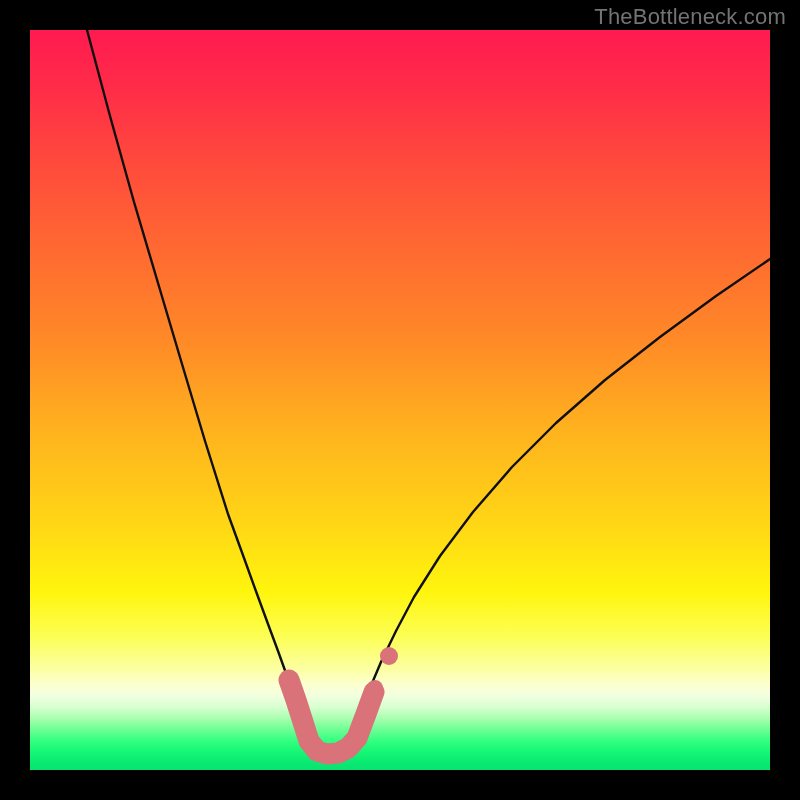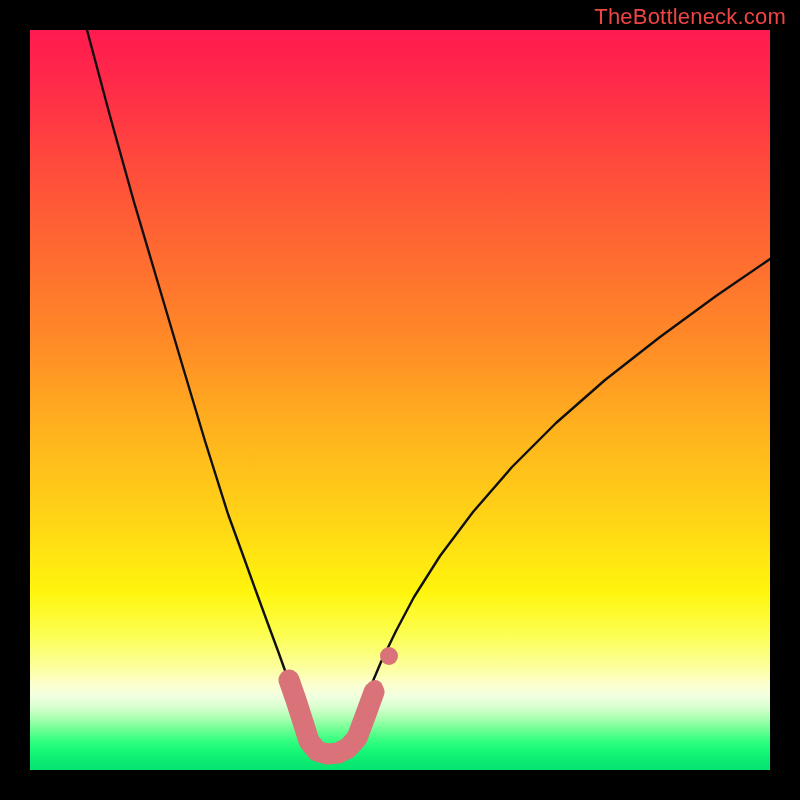--- a/index.html
+++ b/index.html
@@ -14,21 +14,21 @@
   .frame {
     position: relative;
     width: 800px;
     height: 800px;
     background: #000;
   }
   .watermark {
     position: absolute;
     top: 4px;
     right: 14px;
-    color: #ef4444;
+    color: #737373;
     font-size: 22px;
     font-weight: 500;
     letter-spacing: 0.2px;
     z-index: 5;
     user-select: none;
   }
   .plot-area {
     position: absolute;
     left: 30px;
     top: 30px;

